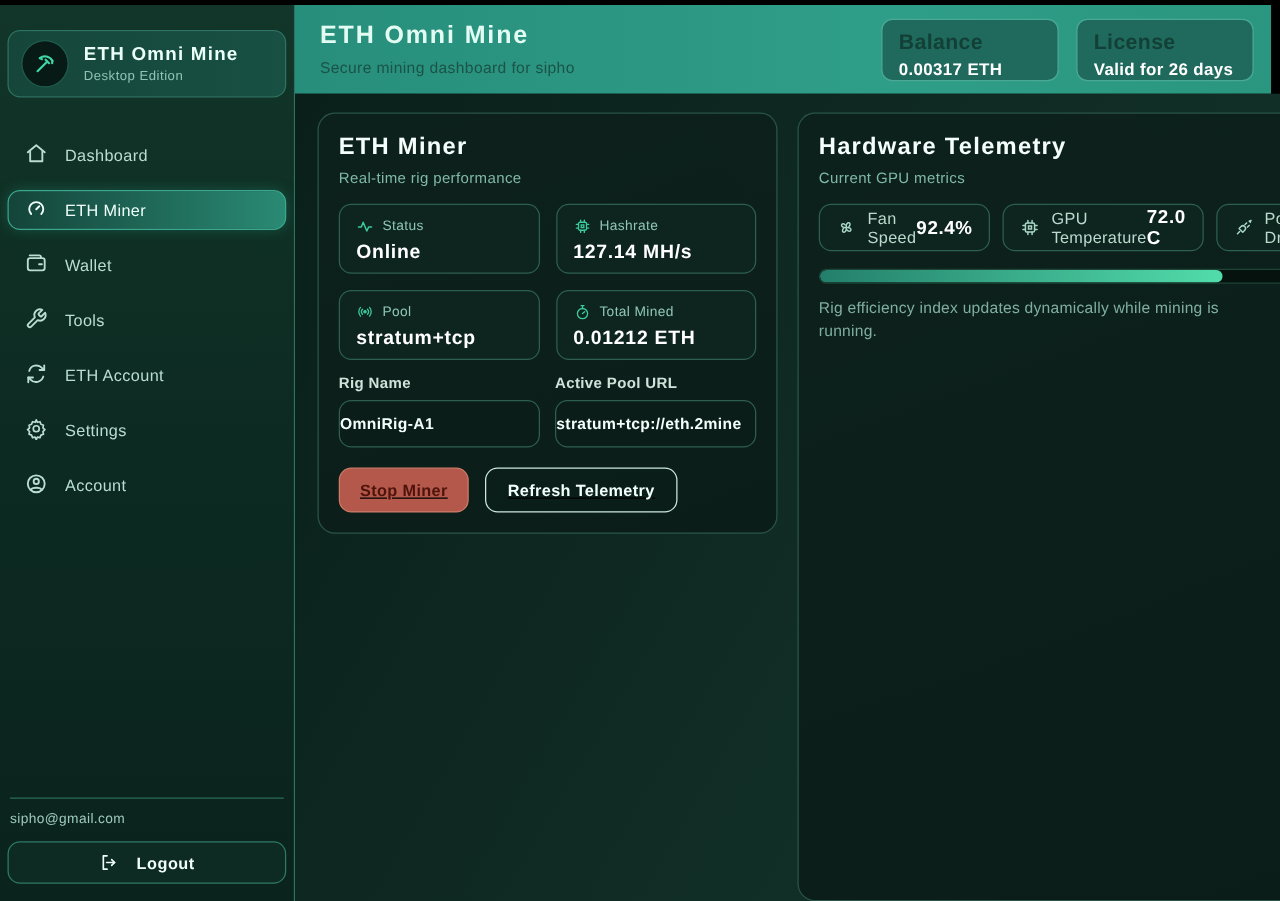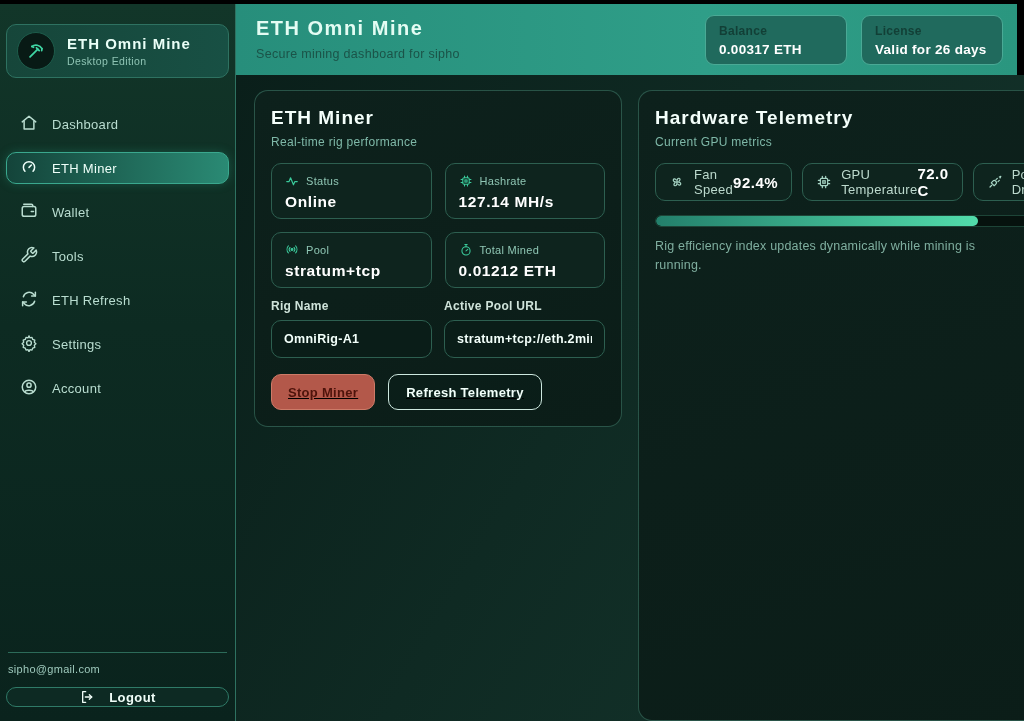--- a/index.html
+++ b/index.html
@@ -20,35 +20,35 @@
   .logo-sub { color:#8fc4b4; font-size:10.5px; margin-top:3px; letter-spacing:0.4px; }
   .nav { display:flex; flex-direction:column; gap:12px; }
   .nav-item { display:flex; align-items:center; gap:14px; height:32px; padding:0 13px; border-radius:10px;
               color:#b9ddd0; font-size:13px; letter-spacing:0.3px; cursor:pointer; border:1px solid transparent; }
   .nav-item svg { flex:none; }
   .nav-item.active { background:linear-gradient(90deg,#14443a 0%,#2a8a74 100%); border:1px solid #3aa88e;
                      color:#eefff9; box-shadow:0 0 10px rgba(40,150,120,.35); }
   .side-spacer { flex:1; }
   .side-divider { height:1px; background:#2c6b59; margin:0 2px 10px 2px; }
   .side-email { color:#9ec9bc; font-size:11px; padding-left:2px; margin-bottom:12px; letter-spacing:0.3px; }
-  .logout-btn { height:20px; border:1px solid #2f7a67; background:#0d2a23; border-radius:10px; color:#f0fdf8;
+  .logout-btn { height:34px; border:1px solid #2f7a67; background:#0d2a23; border-radius:10px; color:#f0fdf8;
                 font-size:13px; font-weight:bold; display:flex; align-items:center; justify-content:center; gap:14px;
                 letter-spacing:0.4px; cursor:pointer; width:100%; font-family:"Liberation Sans",sans-serif; }
 
   
   .right-col { flex:1; display:flex; flex-direction:column; min-width:0; }
   .header-row { display:flex; flex:none; }
   .header { flex:1; height:71px; background:linear-gradient(90deg,#278e7b 0%,#2f9e88 60%,#2a967f 100%);
             padding:11px 14px 0 20px; display:flex; justify-content:space-between; }
   .header-right-black { width:7px; background:#000; flex:none; }
   .hdr-title { color:#e3fcf3; font-size:20px; font-weight:bold; letter-spacing:1.5px; margin-top:2px; }
   .hdr-sub { color:#1b5348; font-size:12.5px; margin-top:7px; letter-spacing:0.3px; }
   .hdr-chips { display:flex; gap:14px; }
   .chip { background:#206a5d; border:1px solid #4aa995; border-radius:9px; min-width:142px; height:50px; padding:8px 13px; }
-  .chip-label { color:#123f36; font-size:12px; font-weight:bold; letter-spacing:0.3px; }
+  .chip-label { color:#123f36; font-size:17px; font-weight:bold; letter-spacing:0.3px; }
   .chip-value { color:#ffffff; font-size:13.5px; font-weight:bold; margin-top:4px; letter-spacing:0.3px; }
 
   
   .main { flex:1; background:linear-gradient(120deg,#0a1f1a 0%,#0f2a23 45%,#15362d 100%);
           padding:15px 11px 0 18px; display:flex; gap:16px; align-items:flex-start; }
   .card { background:linear-gradient(160deg,#0d211c,#0b1d18); border:1px solid rgba(90,170,148,.38);
           border-radius:14px; padding:16px; }
   .card-title { color:#f4fffb; font-size:19px; font-weight:bold; letter-spacing:1px; }
   .card-sub { color:#7fb8a8; font-size:12px; margin-top:6px; letter-spacing:0.3px; }
 
@@ -56,21 +56,21 @@
   .miner-card { width:368px; flex:none; }
   .stat-grid { display:grid; grid-template-columns:1fr 1fr; gap:13px; margin-top:14px; }
   .stat-tile { background:#0e241e; border:1px solid #2d5f50; border-radius:10px; padding:10px 13px; height:56px; }
   .stat-head { display:flex; align-items:center; gap:7px; color:#8fc6b4; font-size:11px; letter-spacing:0.3px; }
   .stat-head svg { color:#3bcb9c; }
   .stat-value { color:#ffffff; font-size:15.5px; font-weight:bold; margin-top:5px; letter-spacing:0.6px; white-space:nowrap; }
   .field-labels { display:grid; grid-template-columns:1fr 1fr; gap:12px; margin-top:11px; }
   .field-label { color:#cfe3da; font-size:12px; font-weight:bold; letter-spacing:0.3px; }
   .field-inputs { display:grid; grid-template-columns:1fr 1fr; gap:12px; margin-top:7px; }
   .text-input { height:38px; background:#0a1d18; border:1px solid #2d5f50; border-radius:10px; color:#f2fffa;
-                font-size:12.5px; font-weight:bold; padding:0 12px; width:100%; letter-spacing:0.3px;
+                font-size:12.5px; font-weight:bold; padding:0 0; width:100%; letter-spacing:0.3px;
                 font-family:"Liberation Sans",sans-serif; white-space:nowrap; overflow:hidden; }
   .btn-row { display:flex; gap:13px; margin-top:16px;text-decoration:underline; }
   .btn { height:36px; border-radius:10px; font-size:13px; font-weight:bold; letter-spacing:0.3px; cursor:pointer;
          font-family:"Liberation Sans",sans-serif; }
   .btn-danger { background:#b3584a; border:1px solid #cd7b68; color:#4e130b; padding:0 16px; }
   .btn-ghost { background:rgba(10,30,24,.4); border:1px solid #cde8df; color:#f2fffa; padding:0 17px; }
 
   
   .telemetry-card { flex:1; align-self:stretch; }
   .metric-list { display:flex; flex-direction:row; gap:10px; margin-top:14px; }
@@ -203,21 +203,21 @@
         <div class="nav-item">
           <span><svg width="18" height="18" viewBox="0 0 24 24">
                 <use href="#i-wrench"></use>
               </svg></span>
           <span>Tools</span>
         </div>
         <div class="nav-item">
           <span><svg width="18" height="18" viewBox="0 0 24 24">
                 <use href="#i-exchange"></use>
               </svg></span>
-          <span>ETH Refresh</span>
+          <span>ETH Account</span>
         </div>
         <div class="nav-item">
           <span><svg width="18" height="18" viewBox="0 0 24 24">
                 <use href="#i-gear"></use>
               </svg></span>
           <span>Settings</span>
         </div>
         <div class="nav-item">
           <span><svg width="18" height="18" viewBox="0 0 24 24">
                 <use href="#i-account"></use>

